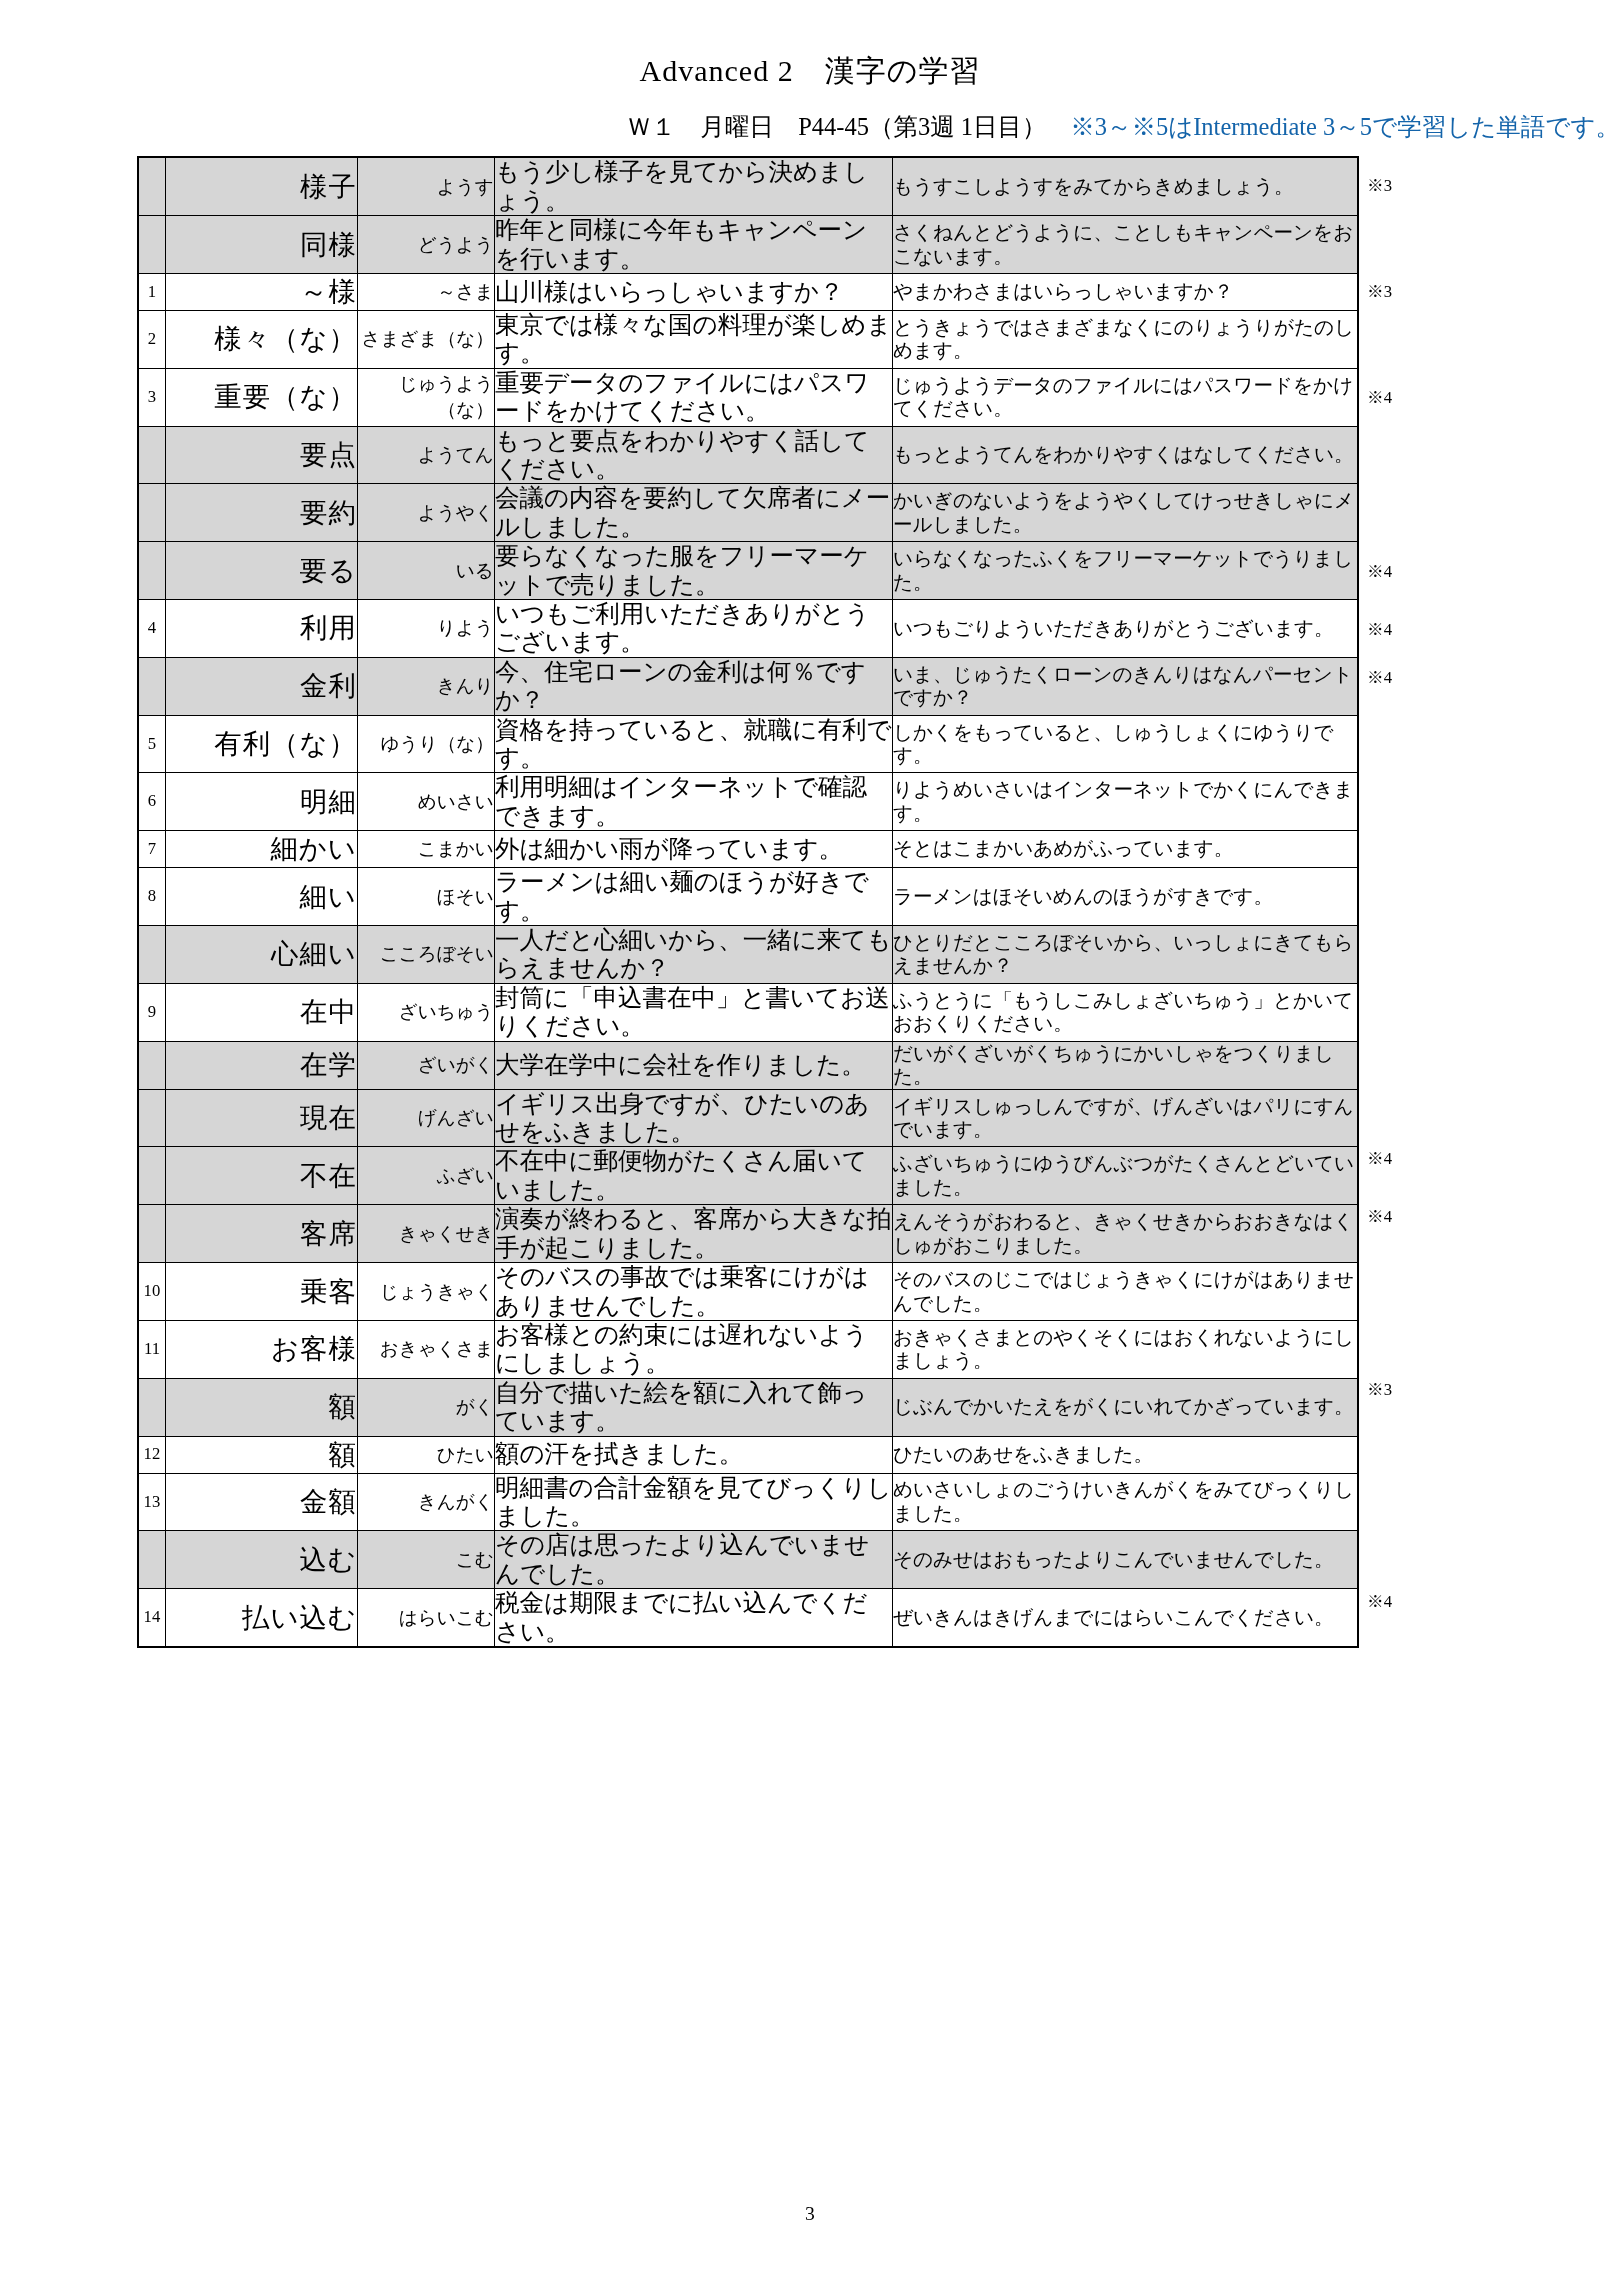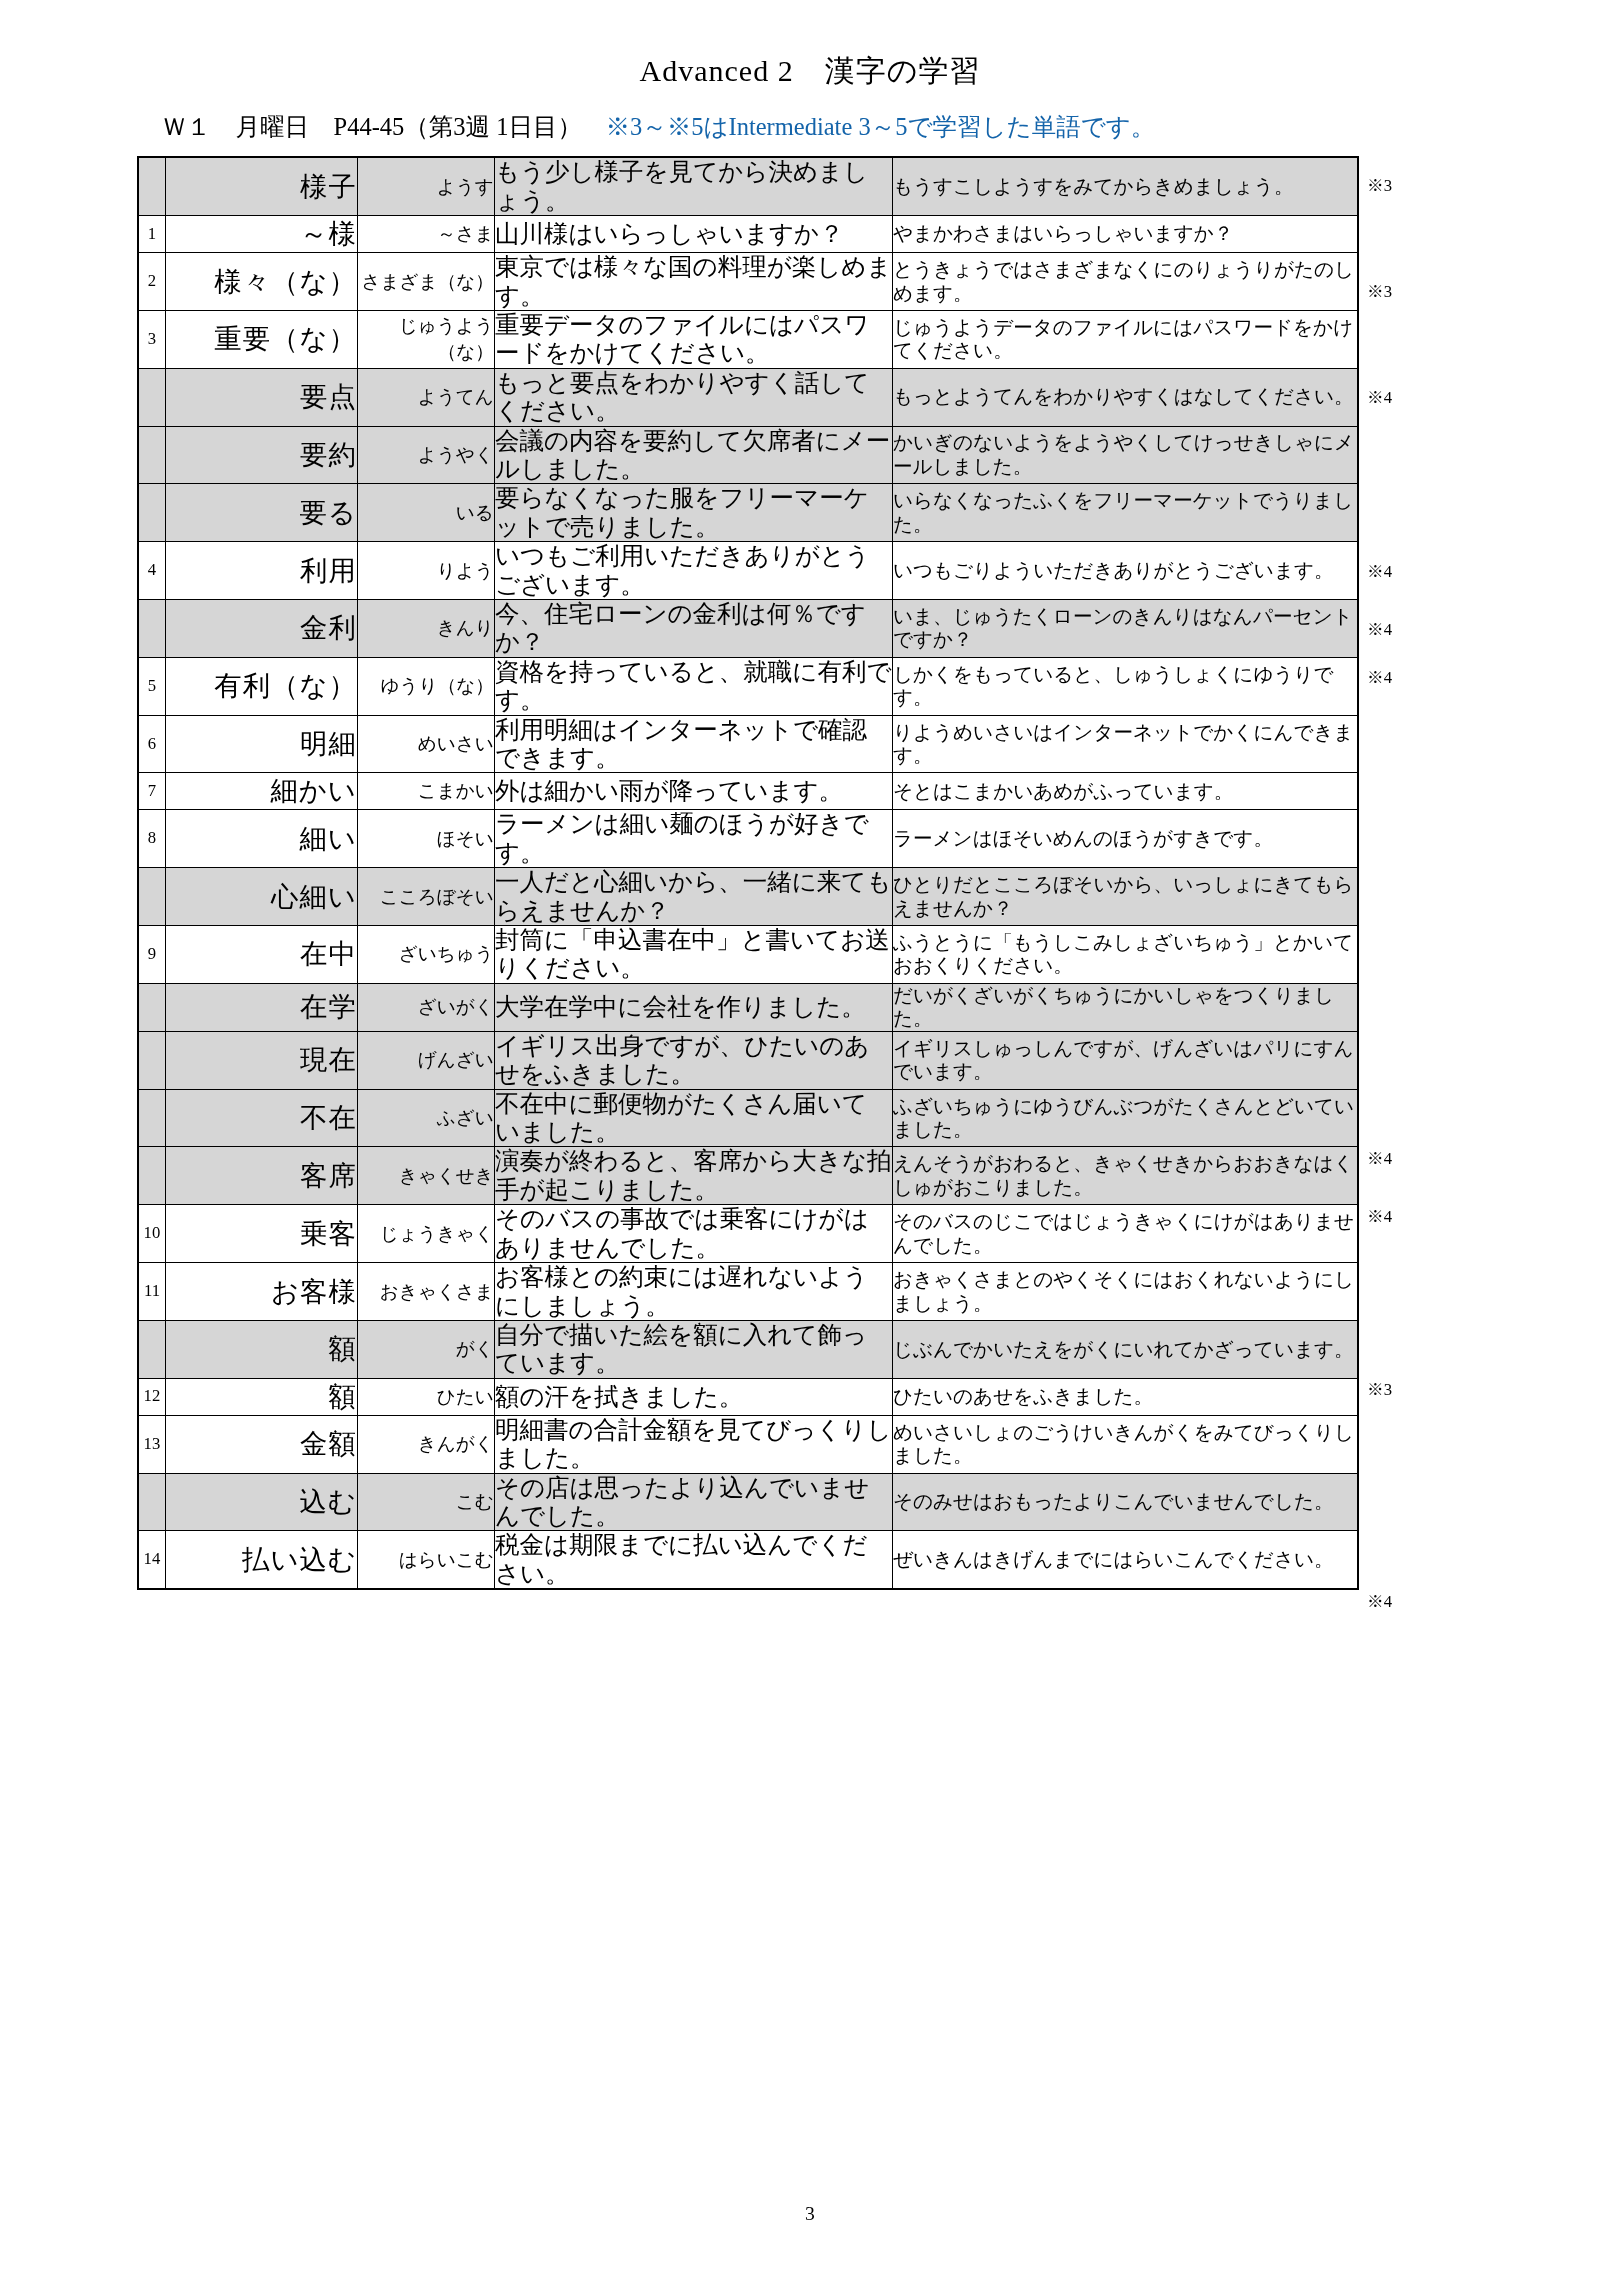--- a/index.html
+++ b/index.html
@@ -35,20 +35,21 @@
     font-family: "Liberation Serif", "DejaVu Serif", serif;
   }
 
   .subtitle-line {
     margin: 0;
     padding-top: 17.6px;
     padding-left: 162px;
     font-size: 24.5px;
     white-space: nowrap;
     font-family: "Liberation Serif", "DejaVu Serif", serif;
+    text-align: right;
   }
   .subtitle-black { color: #000000; }
   .subtitle-blue  { color: #1464aa; }
 
   
   .table-wrap {
     position: relative;
     margin-top: 13.7px;
     margin-left: 137px;
     width: 1343px;
@@ -160,20 +161,27 @@
           <col class="c-sent">
           <col class="c-hira">
       </colgroup>
       <tbody id="table-body">
           <tr class="row-gray">
             <td class="cell-num"></td>
             <td class="cell-word">様子</td>
             <td class="cell-kana">ようす</td>
             <td class="cell-sent">もう少し様子を見てから決めましょう。</td>
             <td class="cell-hira">もうすこしようすをみてからきめましょう。</td>
+          </tr>
+          <tr class="row-gray">
+            <td class="cell-num"></td>
+            <td class="cell-word">同様</td>
+            <td class="cell-kana">どうよう</td>
+            <td class="cell-sent">昨年と同様に今年もキャンペーンを行います。</td>
+            <td class="cell-hira">さくねんとどうように、ことしもキャンペーンをおこないます。</td>
           </tr>
           <tr class="row-white">
             <td class="cell-num">1</td>
             <td class="cell-word">～様</td>
             <td class="cell-kana">～さま</td>
             <td class="cell-sent">山川様はいらっしゃいますか？</td>
             <td class="cell-hira">やまかわさまはいらっしゃいますか？</td>
           </tr>
           <tr class="row-white">
             <td class="cell-num">2</td>

